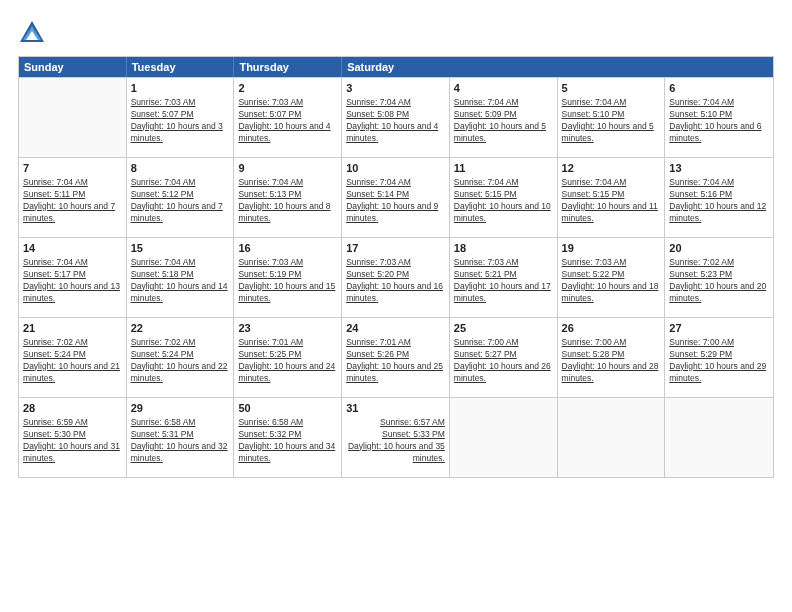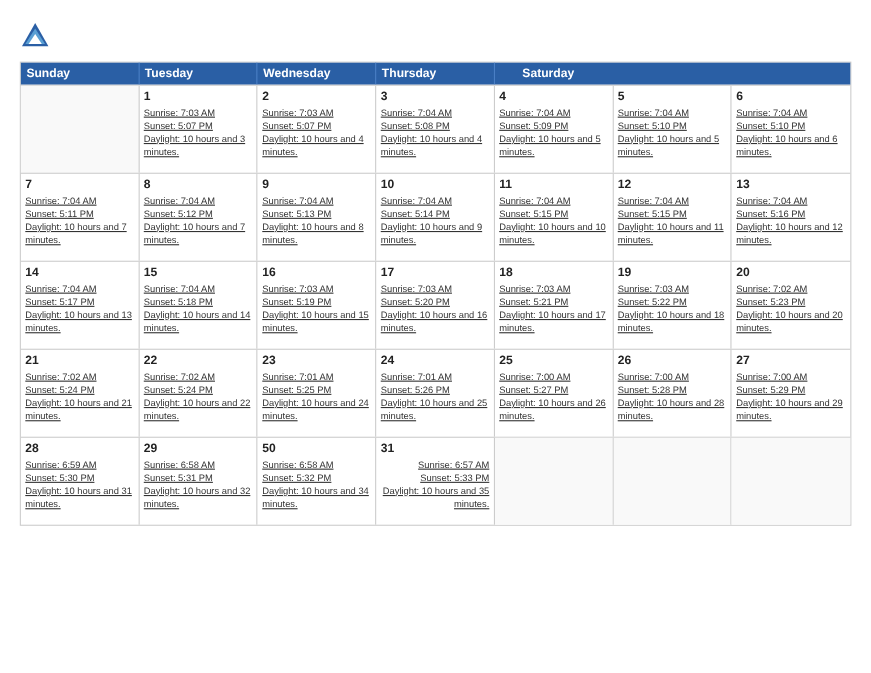--- a/index.html
+++ b/index.html
@@ -66,21 +66,21 @@
       background: #2a5fa5;
     }
     .cal-header-cell {
       color: #fff;
       font-size: 11px;
       font-weight: bold;
       padding: 4px 5px;
       text-align: left;
       border-right: 1px solid #4a7fc5;
     }
-    .cal-header-cell:last-child { border-right: none; margin-left: 20px; }
+    .cal-header-cell:last-child { border-right: none; }
     .cal-body {
       display: flex;
       flex-direction: column;
       flex: 1;
     }
     .cal-row {
       display: grid;
       grid-template-columns: repeat(7, 1fr);
       flex: 1;
       border-top: 1px solid #ccc;
@@ -128,21 +128,20 @@
     <div class="title-block">
       <div class="month-title"></div>
       <div class="location"></div>
     </div>
   </div>
 
   <div class="calendar">
     <div class="cal-header" id="cal-header-row">
         <div class="cal-header-cell">Sunday</div>
         <div class="cal-header-cell">Tuesday</div>
-        <div class="cal-header-cell">Wednesday</div>
         <div class="cal-header-cell">Thursday</div>
         <div class="cal-header-cell">Saturday</div>
       </div>
     <div class="cal-body" id="cal-body">
         <div class="cal-row">
           <div class="cal-cell empty"></div>
           <div class="cal-cell">
             <span class="day-num">1</span>
             <div class="cell-text" style="white-space: pre-line;">Sunrise: 7:03 AM
 Sunset: 5:07 PM

